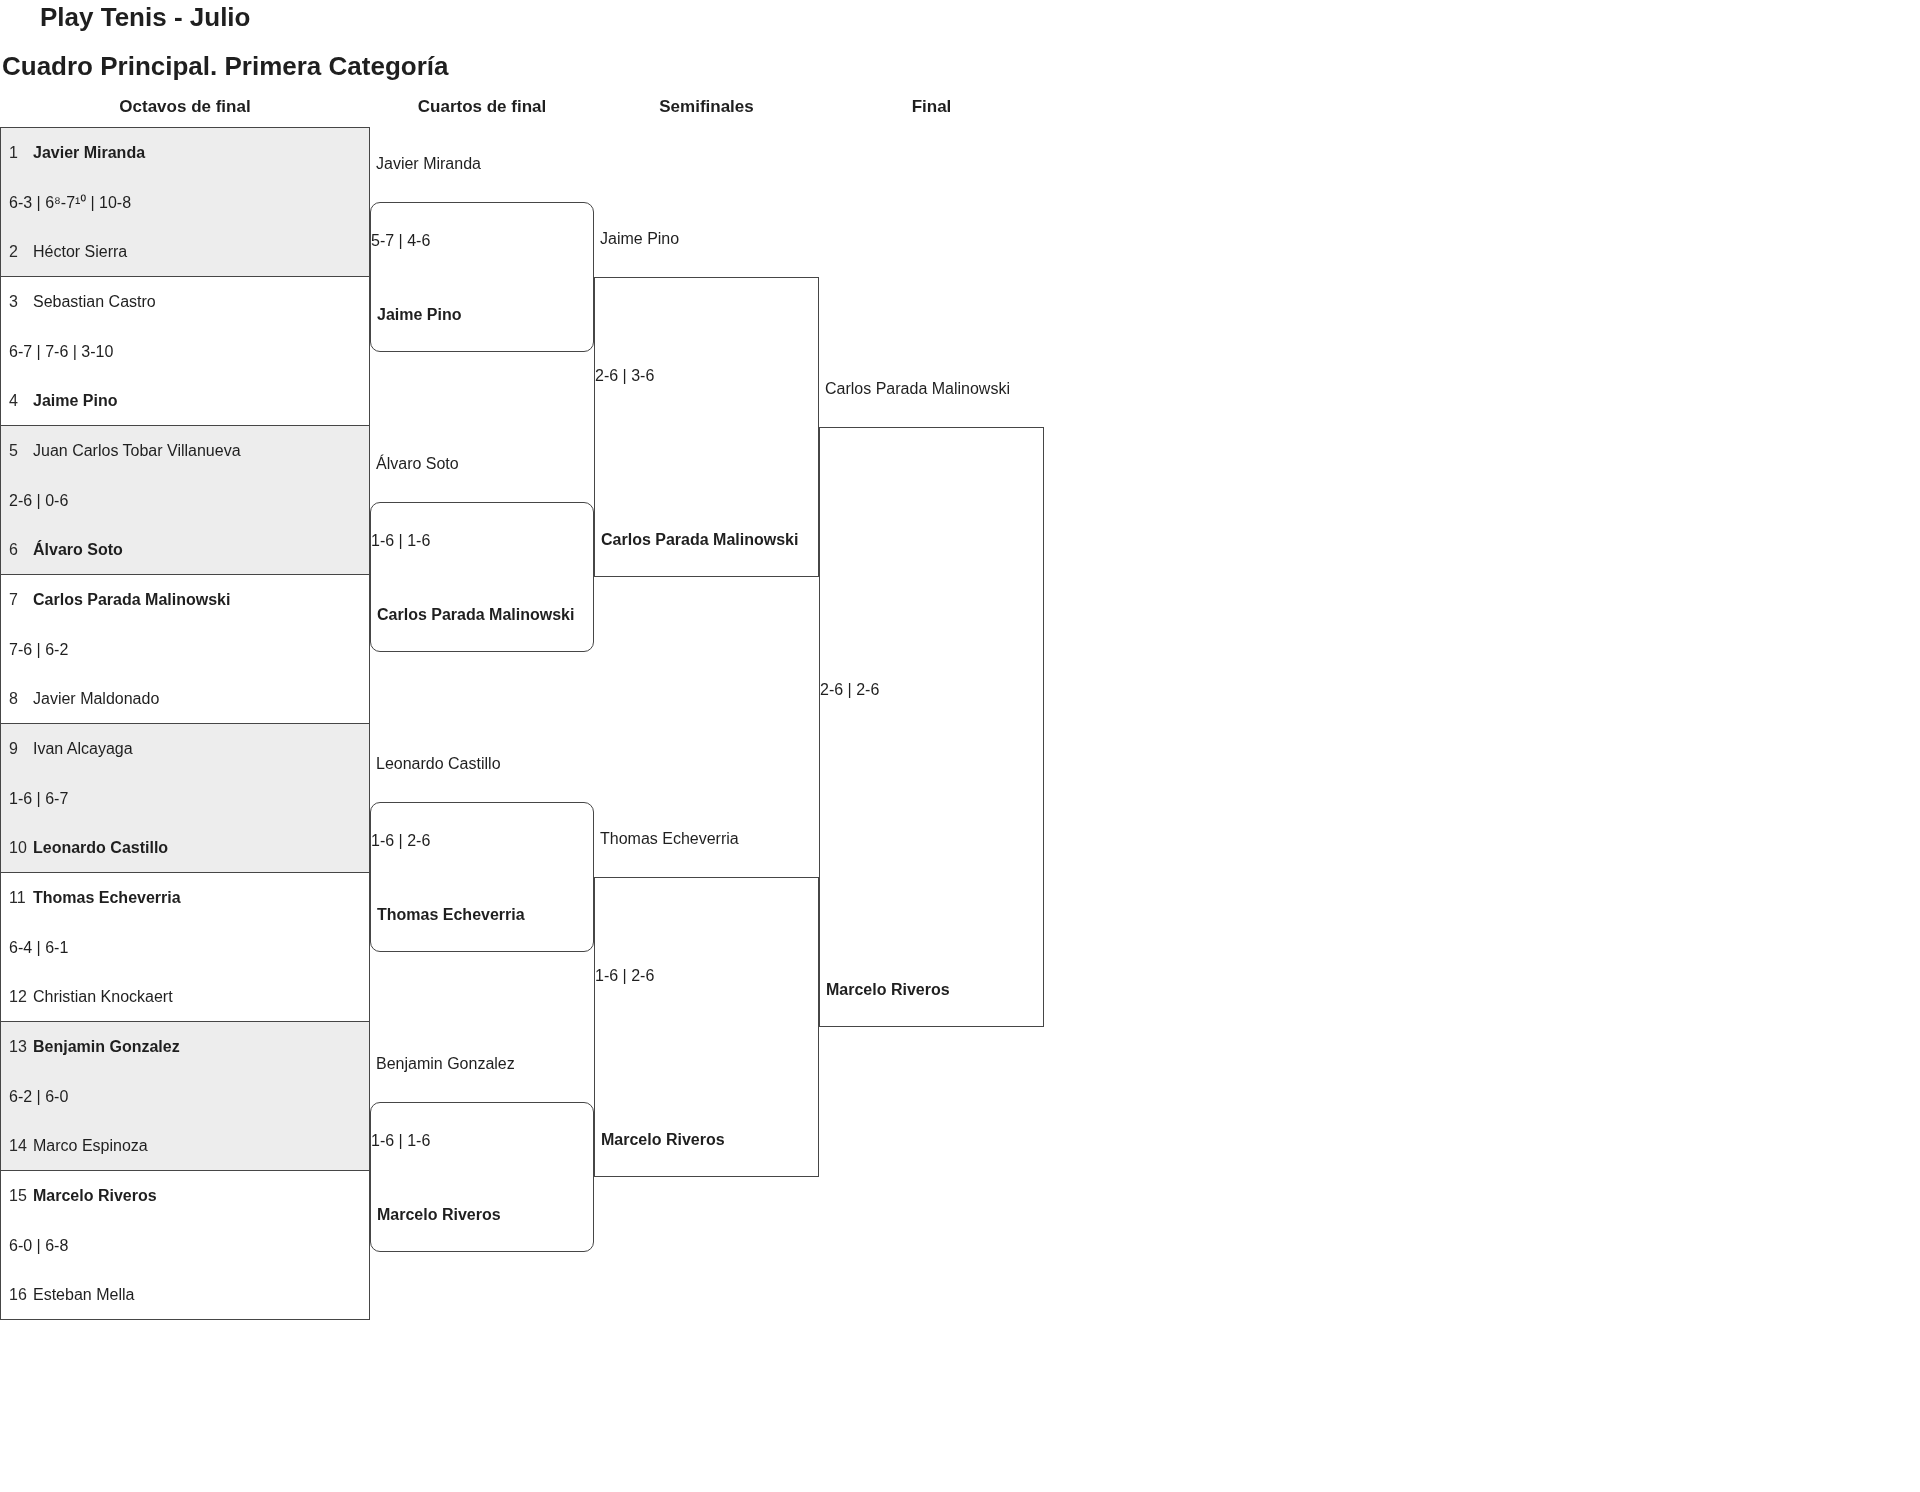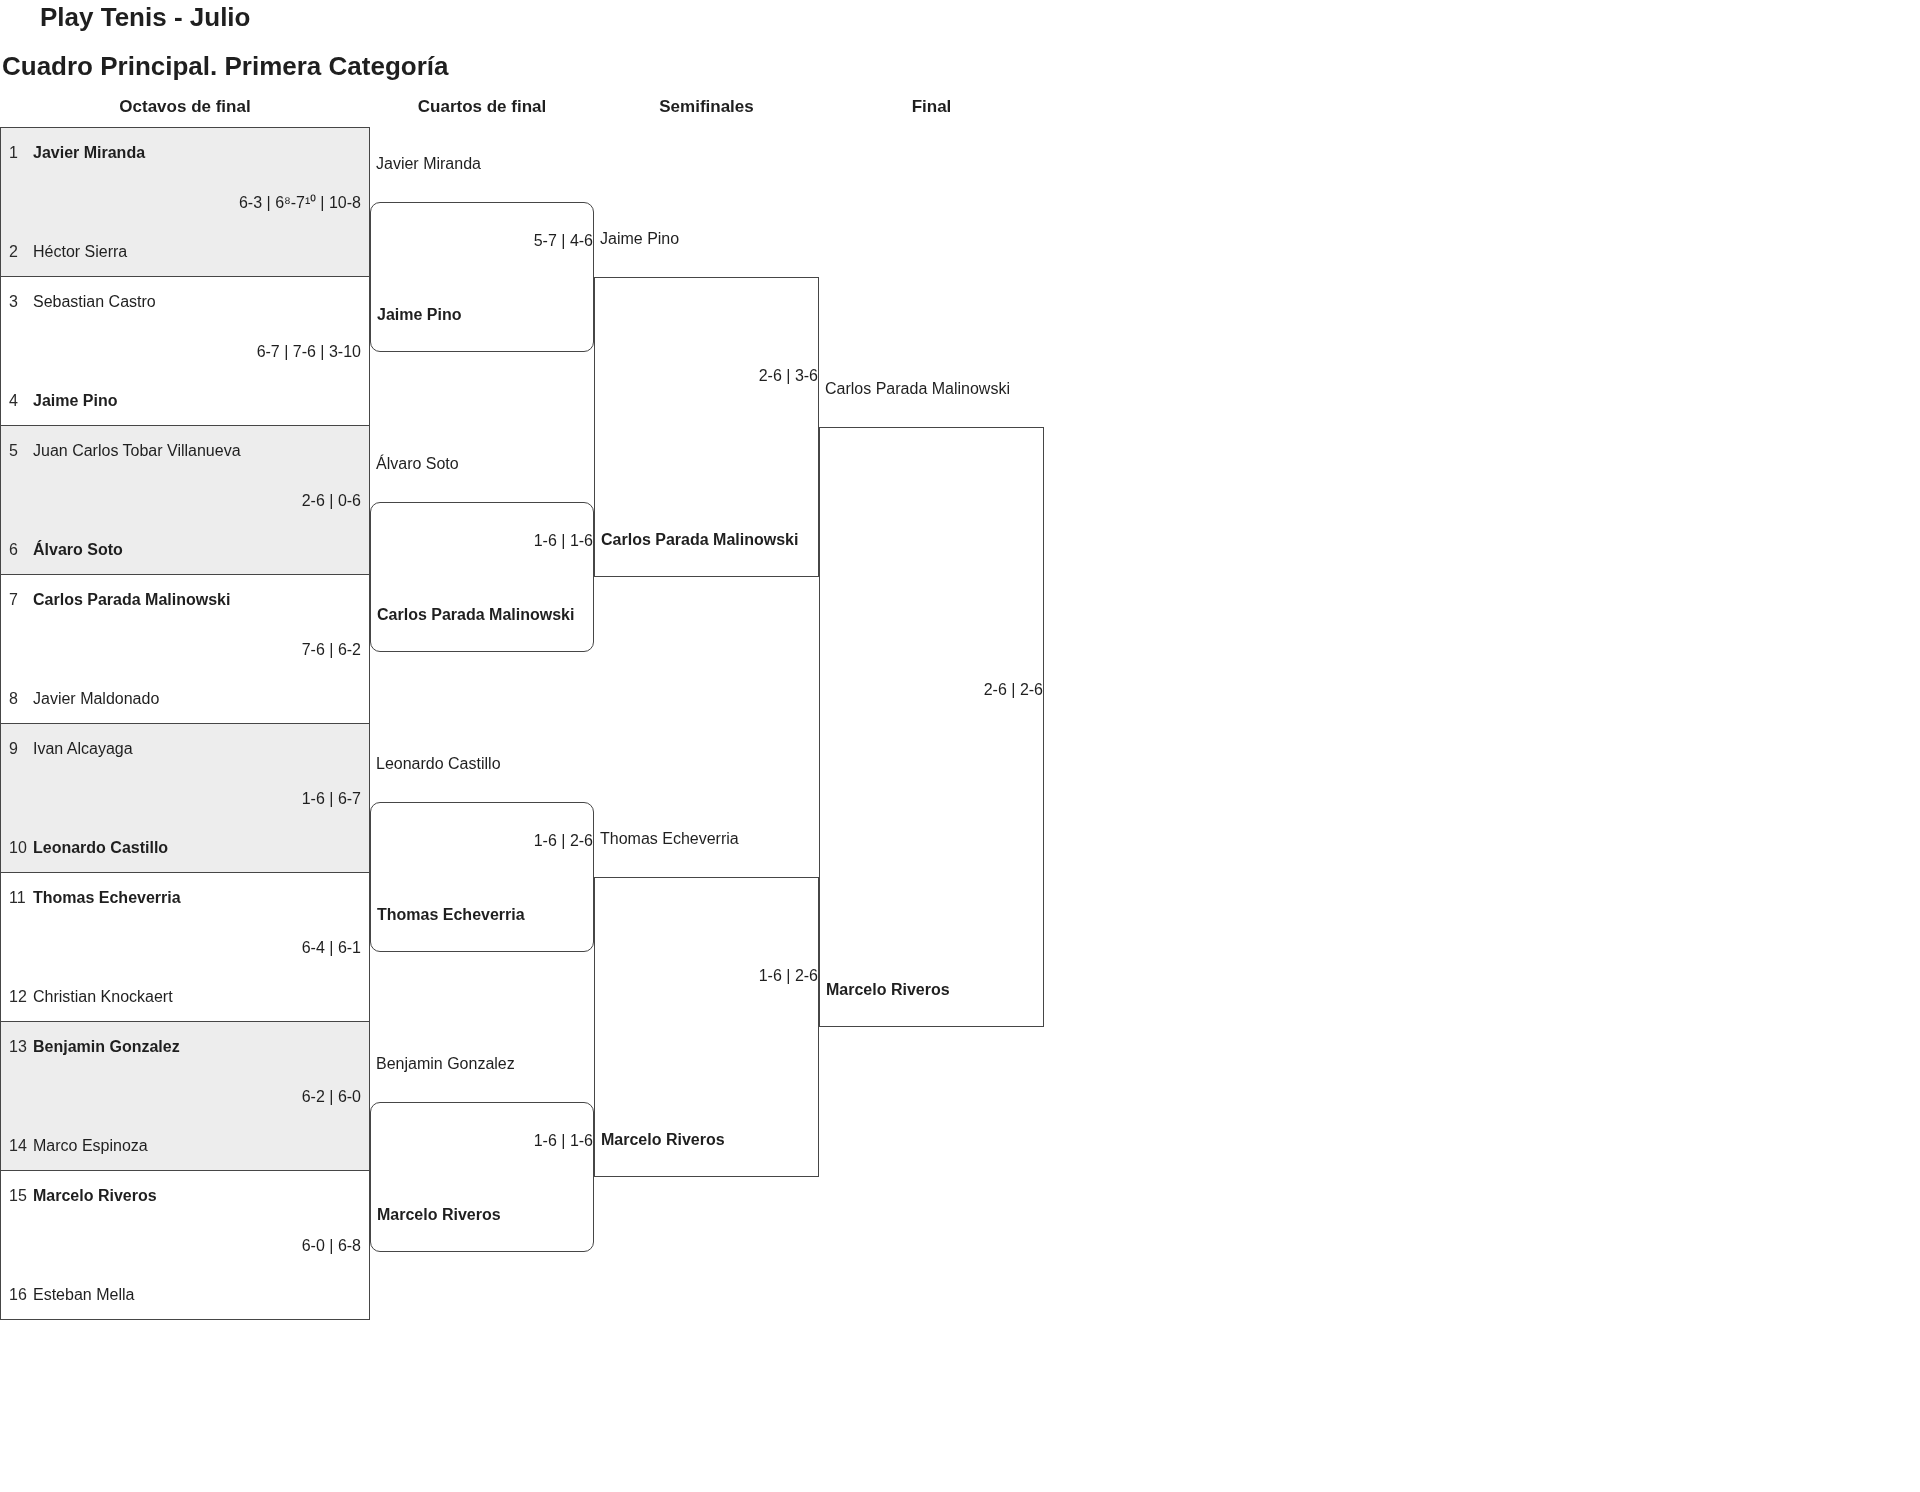--- a/index.html
+++ b/index.html
@@ -24,21 +24,21 @@
   .m16{
     box-sizing:border-box;height:150px;border:1px solid #464646;background:#fff;
     display:flex;flex-direction:column;justify-content:space-between;
     padding:16px 8px 15px 8px;font-size:16px;line-height:18px;
   }
   .m16 + .m16{margin-top:-1px;}
   .m16.shaded{background:#ededed;}
   .prow{display:flex;align-items:baseline;}
   .seed{flex:none;width:24px;color:#2a2a2a;}
   .pname{white-space:nowrap;}
-  .score{text-align:right;width:100%;}
+  .score{text-align:left;width:100%;}
   .winner{font-weight:700;}
   
   .mbox{position:absolute;box-sizing:border-box;border:1px solid #464646;background:transparent;}
   .qf{left:370px;width:224px;height:150px;border-radius:10px;}
   .sf{left:594px;width:225px;height:300px;}
   .fin{left:819px;width:225px;height:600px;}
   .mbox .score{position:absolute;left:0;width:100%;transform:translateY(-50%);font-size:16px;line-height:18px;}
   .mbox .wname{position:absolute;left:6px;transform:translateY(-50%);font-size:16px;line-height:18px;font-weight:700;white-space:nowrap;}
   .qf .score{top:38px;}  .qf .wname{top:112px;}
   .sf .score{top:98px;} .sf .wname{top:262px;}

